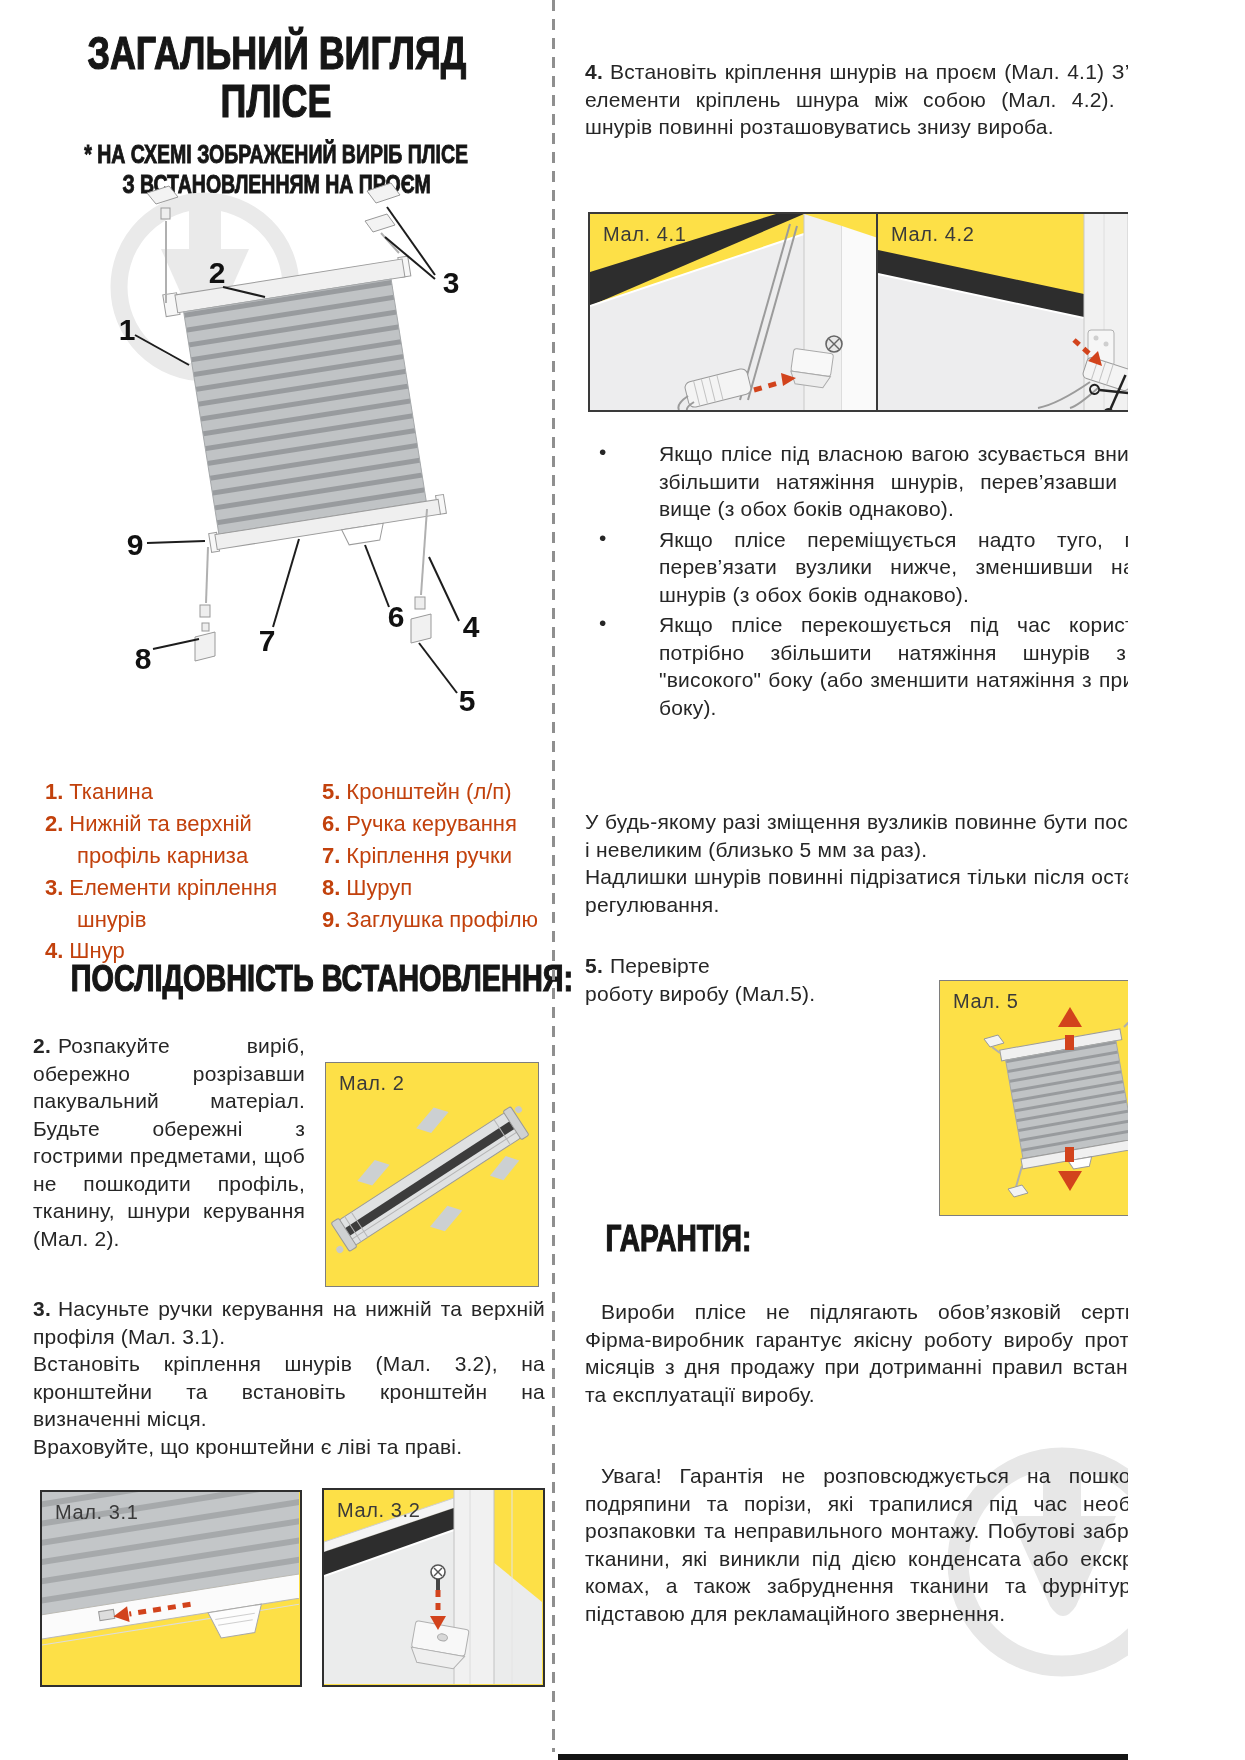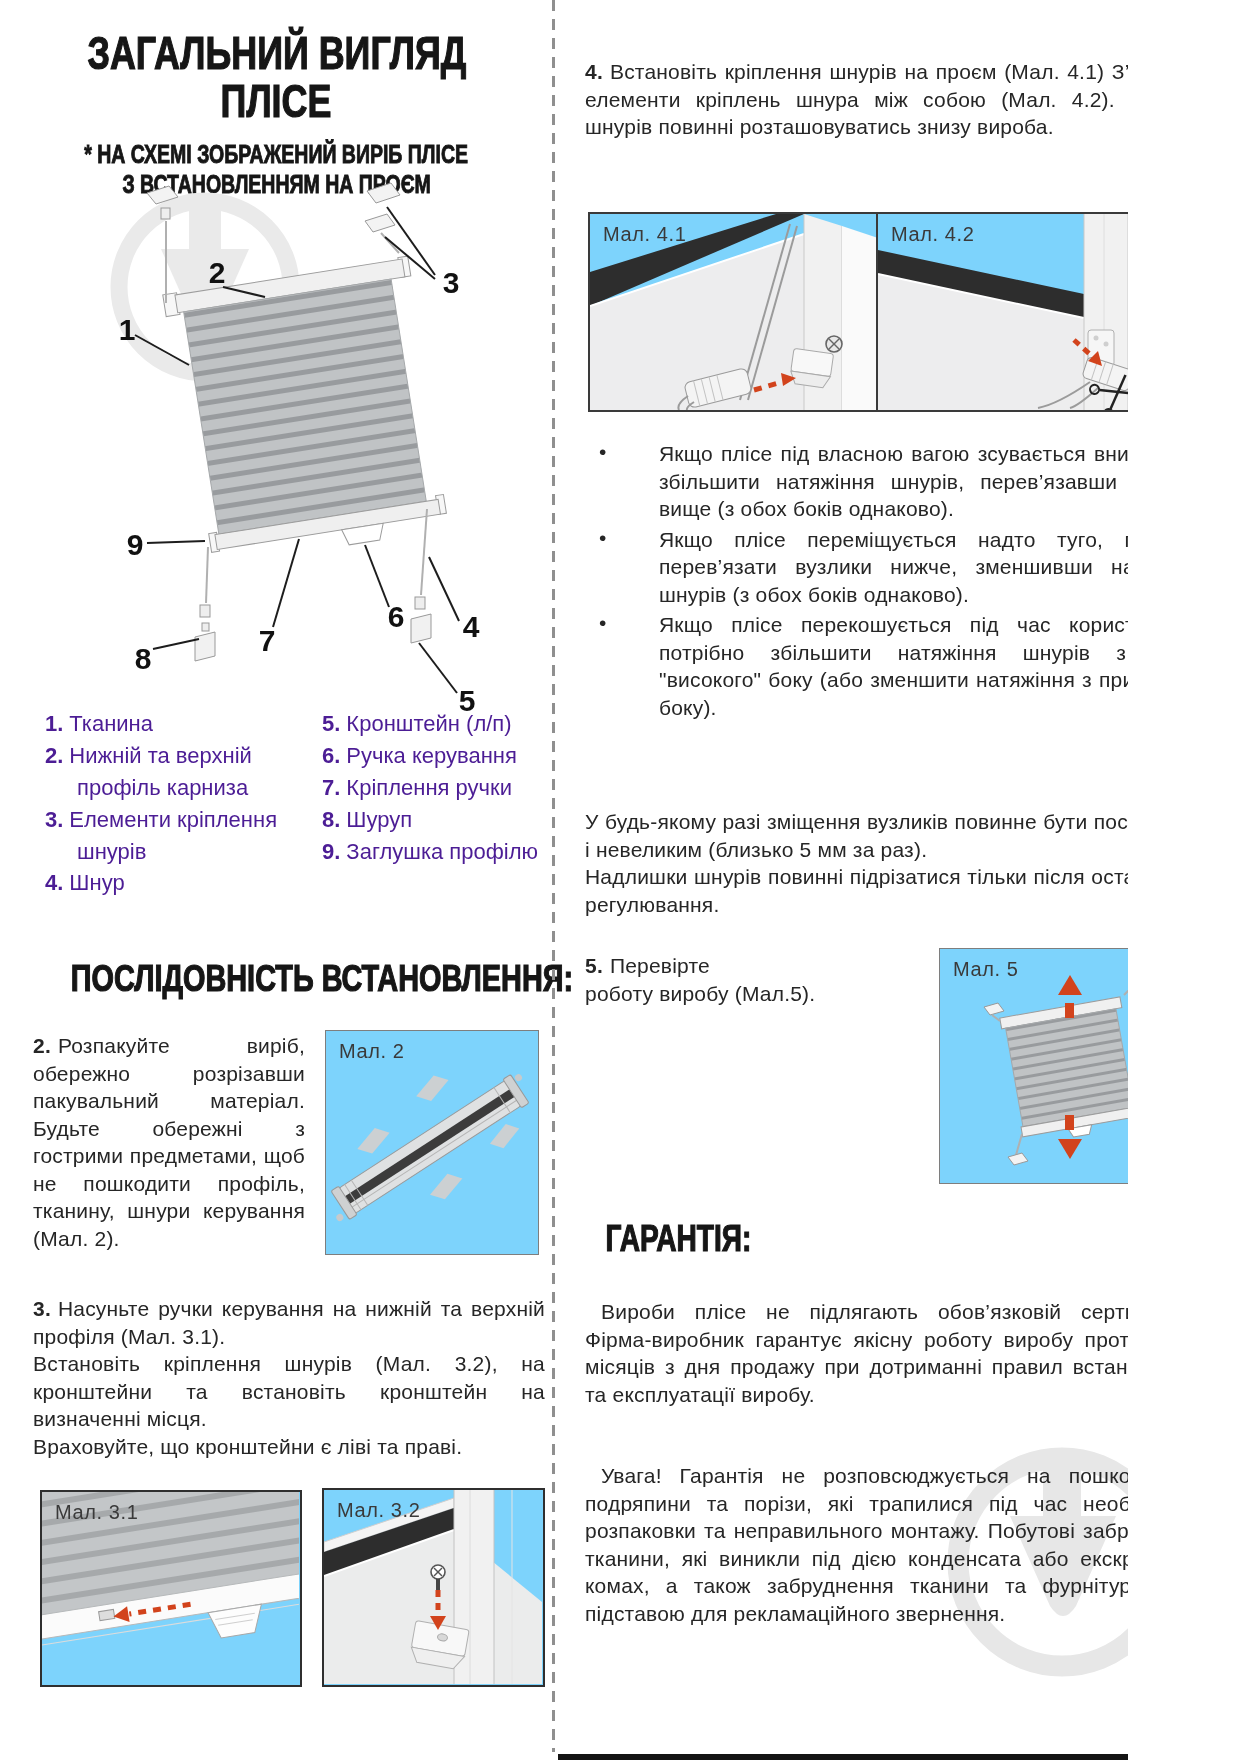--- a/index.html
+++ b/index.html
@@ -11,34 +11,34 @@
   .cond{display:inline-block;transform:scaleX(.78);transform-origin:50% 50%;white-space:nowrap;}
   .title{left:0;top:30px;width:553px;text-align:center;font-size:46px;line-height:1.04;}
   .subtitle{left:0;top:140px;width:553px;text-align:center;font-size:25px;line-height:1.18;-webkit-text-stroke:.9px #161616;}
   .seq-heading{left:0;top:958px;width:553px;text-align:center;font-size:37px;}
   .war-heading{left:585px;top:1218px;width:625px;text-align:left;font-size:36px;}
   
   .bt{font-size:21px;line-height:1.31;letter-spacing:.2px;color:#262626;text-align:justify;margin:0;}
   .num{font-weight:700;padding-right:7px;}
   .indent{text-indent:16px;}
   
-  .legend{left:45px;top:708px;width:500px;display:flex;font-size:22px;line-height:1.45;color:#4c1d95;}
+  .legend{left:45px;top:776px;width:500px;display:flex;font-size:22px;line-height:1.45;color:#c2410c;}
   .legend-col1{width:277px;}
   .legend-col2{width:223px;}
   .legend-item{padding-left:32px;text-indent:-32px;}
   .legend-item b{padding-right:6px;}
   
   .bullets{left:585px;top:440px;width:625px;}
   .brow{display:flex;margin-bottom:3px;}
   .brow::before{content:"\2022";flex:0 0 74px;padding-left:14px;box-sizing:border-box;font-size:21px;color:#262626;}
   .brow p{flex:1;}
   
-  .figbox{position:absolute;background:#7dd3fc;box-sizing:border-box;}
+  .figbox{position:absolute;background:#fde047;box-sizing:border-box;}
   .flabel{position:absolute;top:9px;left:13px;font-size:20px;color:#3a3a3a;letter-spacing:.6px;}
-  .b-thin{border:1.5px solid #7e7e7e;}
+  .b-thin{border:1.5px solid #7e7e7e;margin-top:32px;}
   .b-dark{border:2.5px solid #2f2f2f;}
   .b-mid{border:2px solid #3a3a3a;}
   
   .divider{left:552px;top:0;width:3px;height:1752px;
            background:repeating-linear-gradient(180deg,#8f8f8f 0 11px,transparent 11px 19px);}
   .edgebar{left:558px;top:1754px;width:687px;height:6px;background:#141414;}
   .pageno-line{left:1212px;top:1692px;width:2px;height:64px;background:#b9b9b9;}
   .pageno{left:1220px;top:1694px;font-size:24px;color:#3c3c3c;}
   svg text.cnum{font-family:"Liberation Sans",sans-serif;font-weight:700;font-size:30px;fill:#111;}
 </style>

